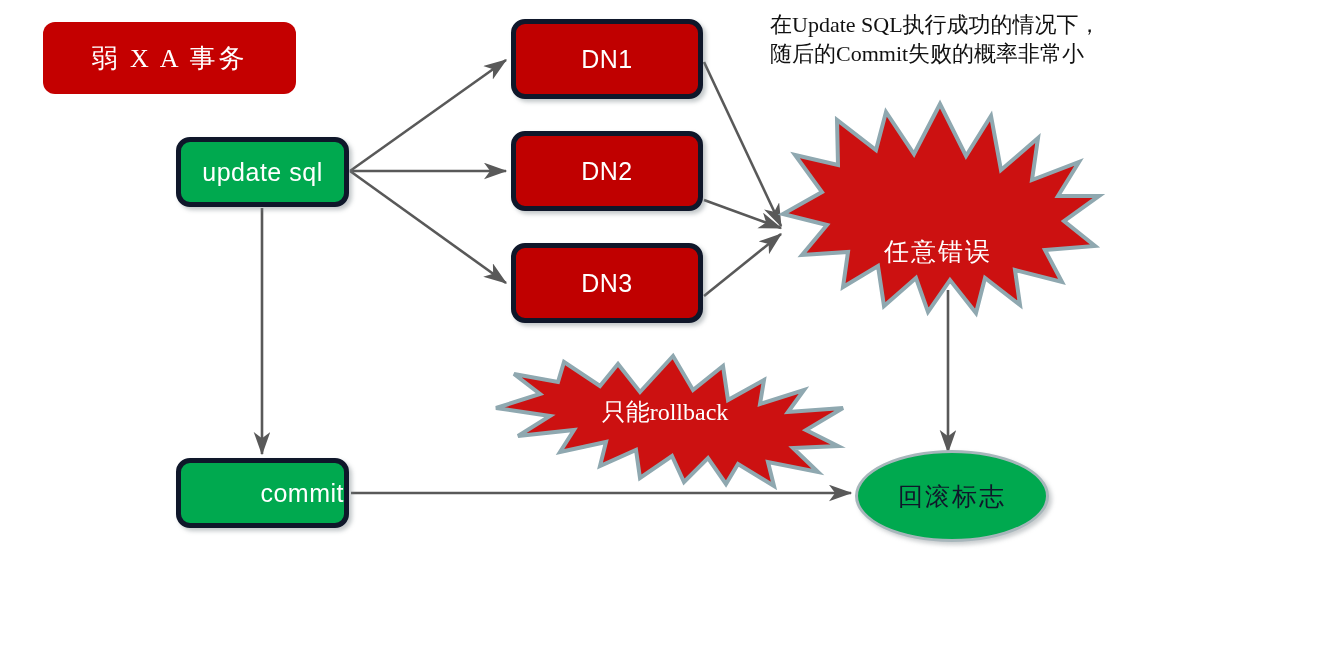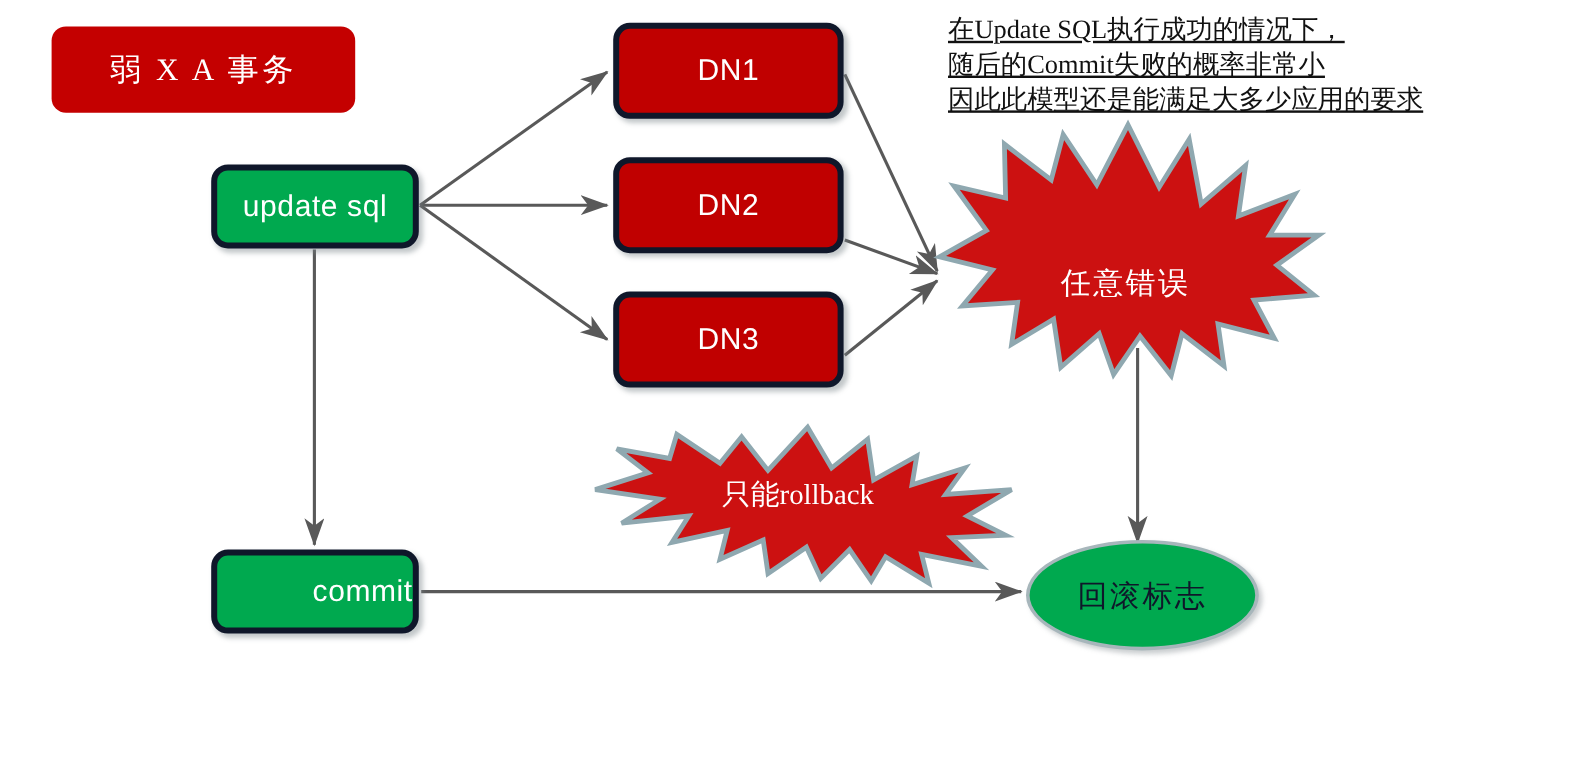--- a/index.html
+++ b/index.html
@@ -58,24 +58,23 @@
       <path d="M262,208 L262,454"></path>
       <path d="M948,290 L948,452"></path>
       <path d="M351,493 L851,493"></path>
     </g>
   </svg>
 
   <div class="title-box" style="left:43px;top:22px;width:253px;height:72px;font-size:26px;letter-spacing:3px;">
     <span>弱 X A 事务</span>
   </div>
 
-  <div class="note" style="left:790px;top:10px;text-decoration:underline;">
+  <div class="note" style="left:770px;top:10px;">
     <div>在Update SQL执行成功的情况下，</div>
     <div>随后的Commit失败的概率非常小</div>
-    <div>因此此模型还是能满足大多少应用的要求</div>
   </div>
 
   <div class="node rrect green" style="left:176px;top:137px;width:173px;height:70px;">
     <span class="label-latin">update sql</span>
   </div>
 
   <div class="node rrect red" style="left:511px;top:19px;width:192px;height:80px;">
     <span class="label-latin">DN1</span>
   </div>
 
@@ -96,21 +95,21 @@
   </div>
 
   <div class="star-wrap" style="left:780px;top:100px;width:320px;height:215px;">
     <svg viewBox="0 0 320 215" width="320" height="215" xmlns="http://www.w3.org/2000/svg">
       <polygon points="160,4 186,56 211,16 221,70 258,38 252,80 299,62 278,96 319,96 284,121
                 315,146 265,150 282,182 235,170 240,205 205,178 196,213 170,180 148,212
                 136,178 104,206 98,166 63,187 68,152 22,155 47,125 3,114 42,92 15,55
                 58,65 57,20 96,50 106,12 134,54" fill="#cc1111" stroke="#8fa8b0" stroke-width="4" stroke-linejoin="miter"></polygon>
     </svg>
     <div class="star-text">
-      <span class="label-cjk" style="position:relative;top:8px;left:-2px;margin-top:40px;">任意错误</span>
+      <span class="label-cjk" style="position:relative;top:24px;left:-2px;margin-top:40px;">任意错误</span>
     </div>
   </div>
 
   <div class="star-wrap" style="left:488px;top:352px;width:358px;height:136px;">
     <svg viewBox="0 0 358 136" width="358" height="136" xmlns="http://www.w3.org/2000/svg">
       <polygon points="185,4 205,38 235,14 240,48 276,28 272,52 316,38 300,60 355,56 318,78
                 350,94 305,96 330,120 280,110 286,134 250,112 238,132 220,106 196,130
                 184,104 152,126 148,98 112,114 118,90 72,100 86,78 30,84 62,64 8,56
                 52,42 26,22 70,30 76,10 112,34 130,12 152,40" fill="#cc1111" stroke="#8fa8b0" stroke-width="4" stroke-linejoin="miter"></polygon>
     </svg>

